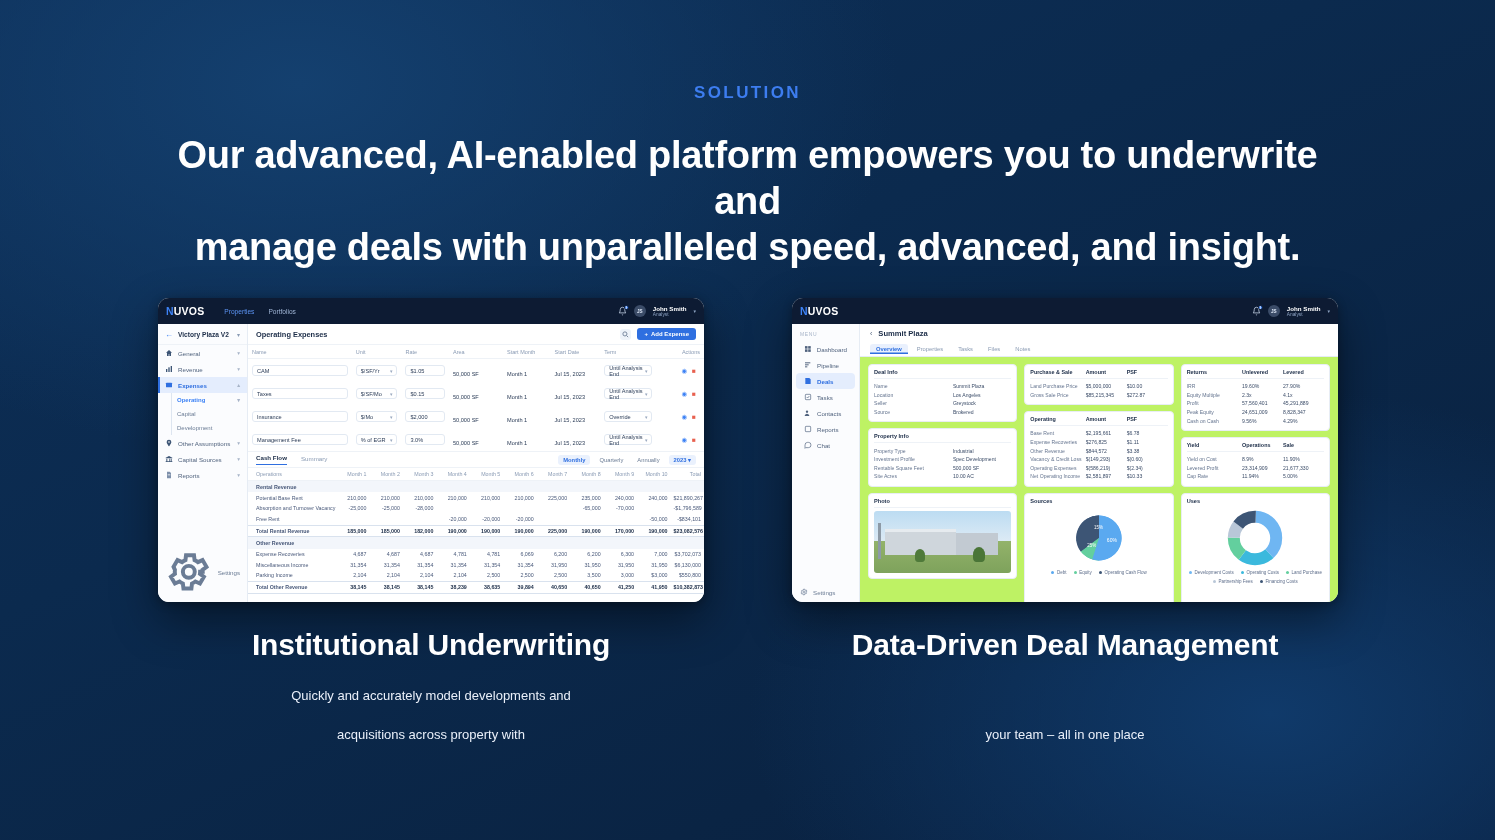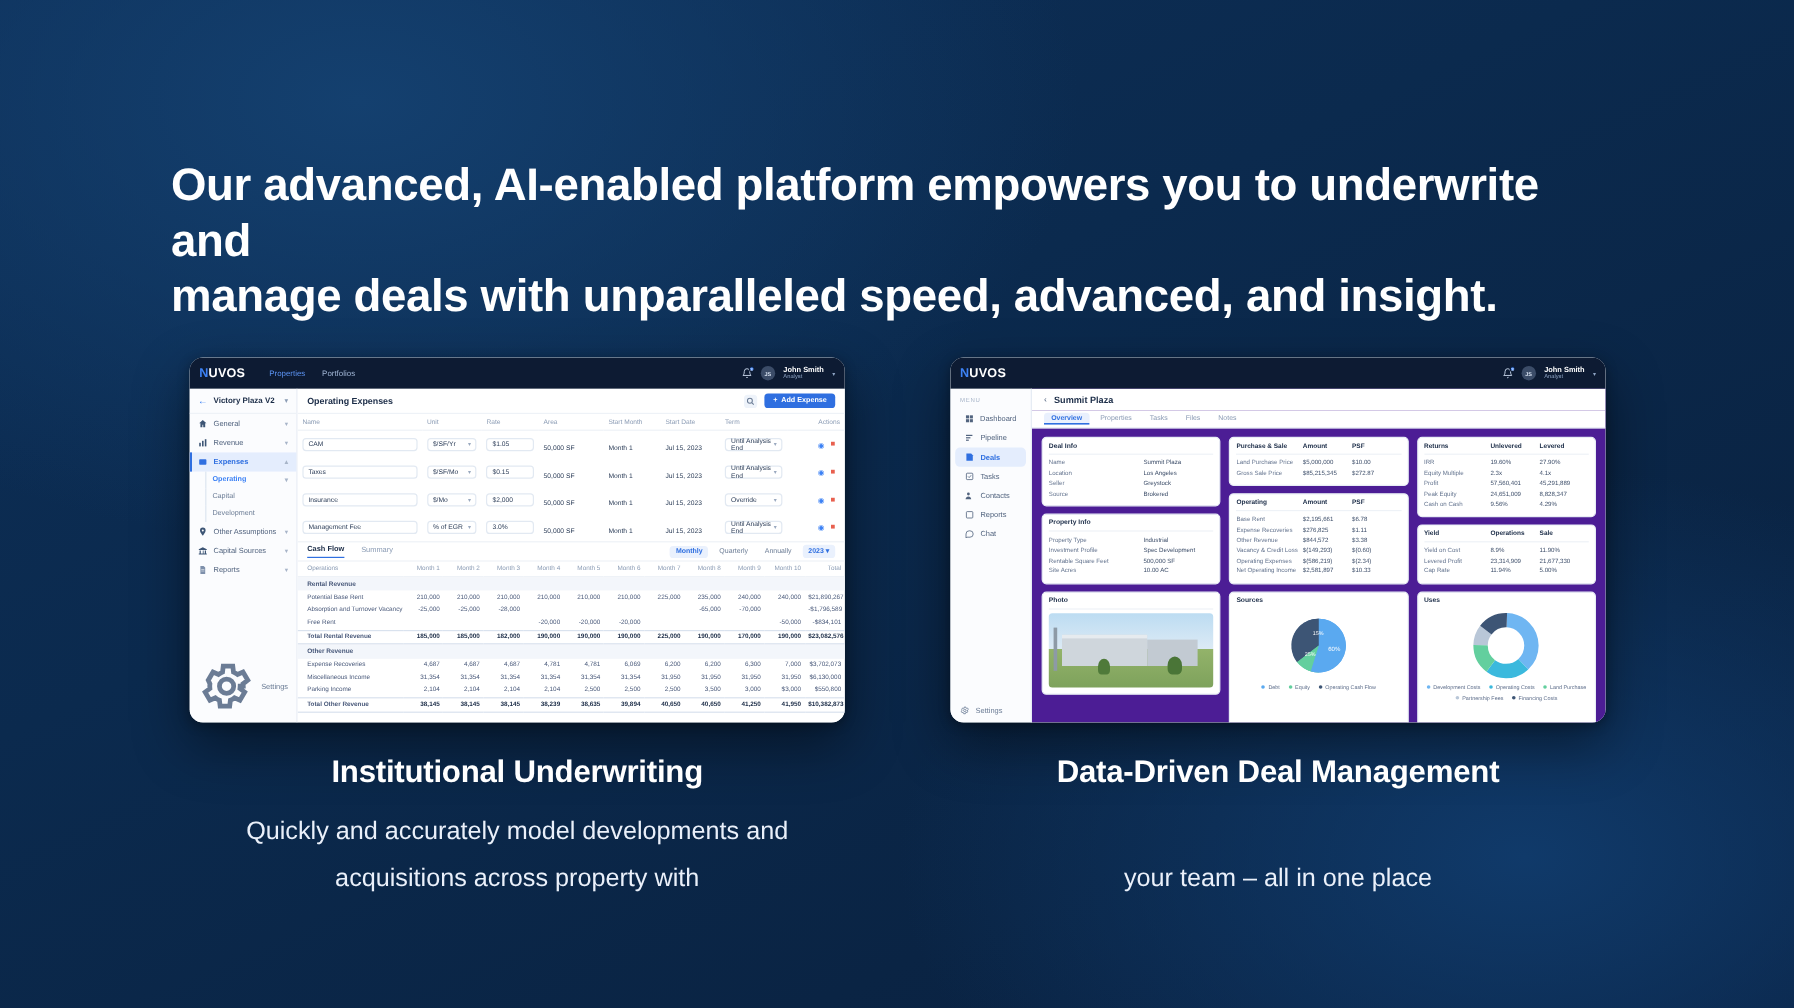--- a/index.html
+++ b/index.html
@@ -19,21 +19,21 @@
     background:
       radial-gradient(ellipse 1000px 620px at 20% 10%, #14406f 0%, rgba(20,64,111,0) 60%),
       radial-gradient(ellipse 900px 560px at 85% 85%, #103a6a 0%, rgba(16,58,106,0) 58%),
       linear-gradient(155deg, #0d2f58 0%, #0b2a4e 40%, #0a2444 75%, #092040 100%);
   }
 
   
   .eyebrow { position:absolute; top:83px; left:0; width:100%; text-align:center;
     font-size:17px; font-weight:700; letter-spacing:2.4px; color:#3d7df0; }
   .headline { position:absolute; top:132px; left:50%; transform:translateX(-50%);
-    width:1210px; font-size:38px; line-height:46px;
+    width:1210px; text-align:center; font-size:38px; line-height:46px;
     font-weight:700; letter-spacing:-0.3px; color:#ffffff; }
   .headline .ln { display:block; }
 
   
   .shots { position:absolute; top:298px; left:0; width:100%; height:520px; }
   .col { position:absolute; top:0; width:546px; }
   .col.left { left:158px; }
   .col.right { left:792px; }
 
   .app {
@@ -149,21 +149,21 @@
   .rside { width:68px; background:#fbfcfe; border-right:1px solid #e6ecf4;
     flex:none; position:relative; }
   .rmenu { font-size:5px; color:#a7b4c8; padding:7px 0 4px 8px; letter-spacing:.6px; }
   .rnav { display:flex; align-items:center; gap:5px; height:16px; padding:0 8px;
     font-size:6.2px; color:#51637e; margin:0 4px; border-radius:4px; }
   .rnav.active { background:#e4edfd; color:#2f6fe0; font-weight:600; }
   .rsettings { position:absolute; bottom:6px; left:0; width:100%;
     display:flex; align-items:center; gap:5px; padding:0 8px;
     font-size:6.2px; color:#6b7c95; }
 
-  .rmain { flex:1; background:#4c1d95; position:relative; overflow:hidden; }
+  .rmain { flex:1; background:#bef264; position:relative; overflow:hidden; }
   .rhdr { height:18px; display:flex; align-items:center; gap:6px; padding:0 10px; background:#fff; }
   .rhdr .bk { font-size:7px; color:#51637e; }
   .rhdr .dn { font-size:7.6px; font-weight:700; color:#1b2c47; }
   .rtabs { display:flex; gap:3px; padding:0 10px; background:#fff;
     border-bottom:1px solid #e6ecf4; height:15px; align-items:center; }
   .rtab { font-size:5.8px; color:#8a9bb4; padding:2px 6px; border-radius:3px 3px 0 0; }
   .rtab.on { background:#e9f0fd; color:#2f6fe0; font-weight:700;
     box-shadow:inset 0 -1.5px 0 #2f6fe0; }
 
   .grid { display:grid; grid-template-columns:1fr 1fr 1fr; gap:7px; padding:7px 8px; }
@@ -188,29 +188,30 @@
   .chartcard { background:#fff; border:1px solid #e8edf5; border-radius:4px;
     padding:4px 5px 5px; height:100%; }
   .chartwrap { display:flex; flex-direction:column; align-items:center; }
   .legend { display:flex; flex-wrap:wrap; gap:4px 7px; justify-content:center;
     margin-top:4px; }
   .lg { display:flex; align-items:center; gap:2.5px; font-size:4.5px; color:#5d6d8a; }
   .lg i { width:3.2px; height:3.2px; border-radius:50%; display:block; }
 
   
   .cap { position:absolute; top:330px; left:0; width:546px; text-align:center; }
-  .cap h3 { font-size:26px; font-weight:700; color:#ffffff; letter-spacing:-.2px; }
-  .cap p { margin-top:14px; font-size:21px; line-height:39px; font-weight:400;
+  .cap h3 { font-size:30px; font-weight:700; color:#ffffff; letter-spacing:-.2px; }
+  .cap p { margin-top:14px; font-size:13px; line-height:39px; font-weight:400;
     color:#eaf0fa; }
 </style>
 </head>
 <body>
 
 <div class="page">
 
+  <div class="eyebrow">SOLUTION</div>
 
   <div class="headline">
     <span class="ln">Our advanced, AI-enabled platform empowers you to underwrite and</span>
     <span class="ln">manage deals with unparalleled speed, advanced, and insight.</span>
   </div>
 
   <div class="shots">
 
     <div class="col left">
       <div class="app">

